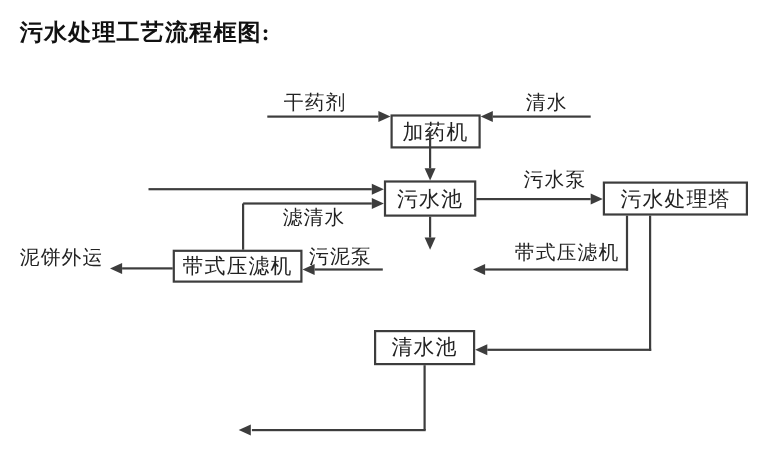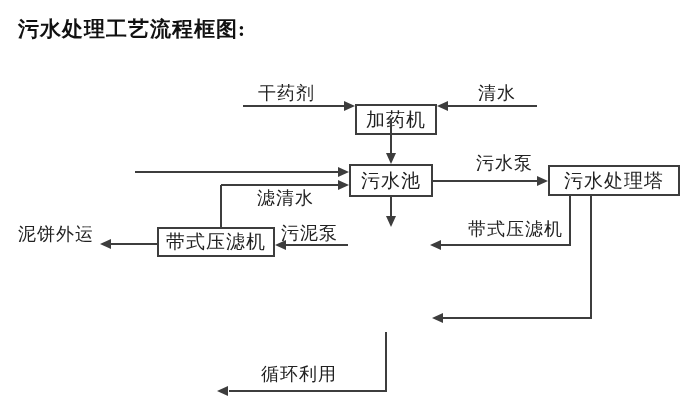--- a/index.html
+++ b/index.html
@@ -33,20 +33,21 @@
 </style>
 </head>
 <body>
 
 <div class="stage">
   <div class="doc-title">污水处理工艺流程框图:</div>
 <div class="node" style="left: 355px; top: 104px; width: 82px; height: 31px;">加药机</div>
     <div class="node" style="left: 548px; top: 165px; width: 132px; height: 31px;">污水处理塔</div>
     <div class="node" style="left: 349px; top: 164px; width: 84px; height: 33px;">污水池</div>
     <div class="node" style="left: 157px; top: 227px; width: 118px; height: 30px;">带式压滤机</div>
+    <div class="node" style="left: 340px; top: 300px; width: 92px; height: 32px;">清水池</div>
     <div class="seg" style="left: 243px; top: 105px; width: 101px; height: 2px;"></div>
     <div class="seg" style="left: 448px; top: 105px; width: 89px; height: 2px;"></div>
     <div class="seg" style="left: 390px; top: 119px; width: 2px; height: 34px;"></div>
     <div class="seg" style="left: 135px; top: 171px; width: 203px; height: 2px;"></div>
     <div class="seg" style="left: 221px; top: 184px; width: 117px; height: 2px;"></div>
     <div class="seg" style="left: 220px; top: 185px; width: 2px; height: 42px;"></div>
     <div class="seg" style="left: 433px; top: 180px; width: 104px; height: 2px;"></div>
     <div class="seg" style="left: 390px; top: 197px; width: 2px; height: 19px;"></div>
     <div class="seg" style="left: 569px; top: 196px; width: 2px; height: 50px;"></div>
     <div class="seg" style="left: 441px; top: 244px; width: 130px; height: 2px;"></div>
@@ -68,14 +69,13 @@
     <div class="ah left" style="left: 100px; top: 239px;"></div>
     <div class="ah left" style="left: 432px; top: 313px;"></div>
     <div class="ah left" style="left: 217px; top: 386px;"></div>
     <div class="flabel" style="left: 258px; top: 84px;">干药剂</div>
     <div class="flabel" style="left: 478px; top: 84px;">清水</div>
     <div class="flabel" style="left: 476px; top: 154px;">污水泵</div>
     <div class="flabel" style="left: 257px; top: 189px;">滤清水</div>
     <div class="flabel" style="left: 281px; top: 224px;">污泥泵</div>
     <div class="flabel" style="left: 468px; top: 220px;">带式压滤机</div>
     <div class="flabel" style="left: 18px; top: 225px;">泥饼外运</div>
-    <div class="flabel" style="left: 261px; top: 365px;">循环利用</div>
   </div>
 
 </body></html>

